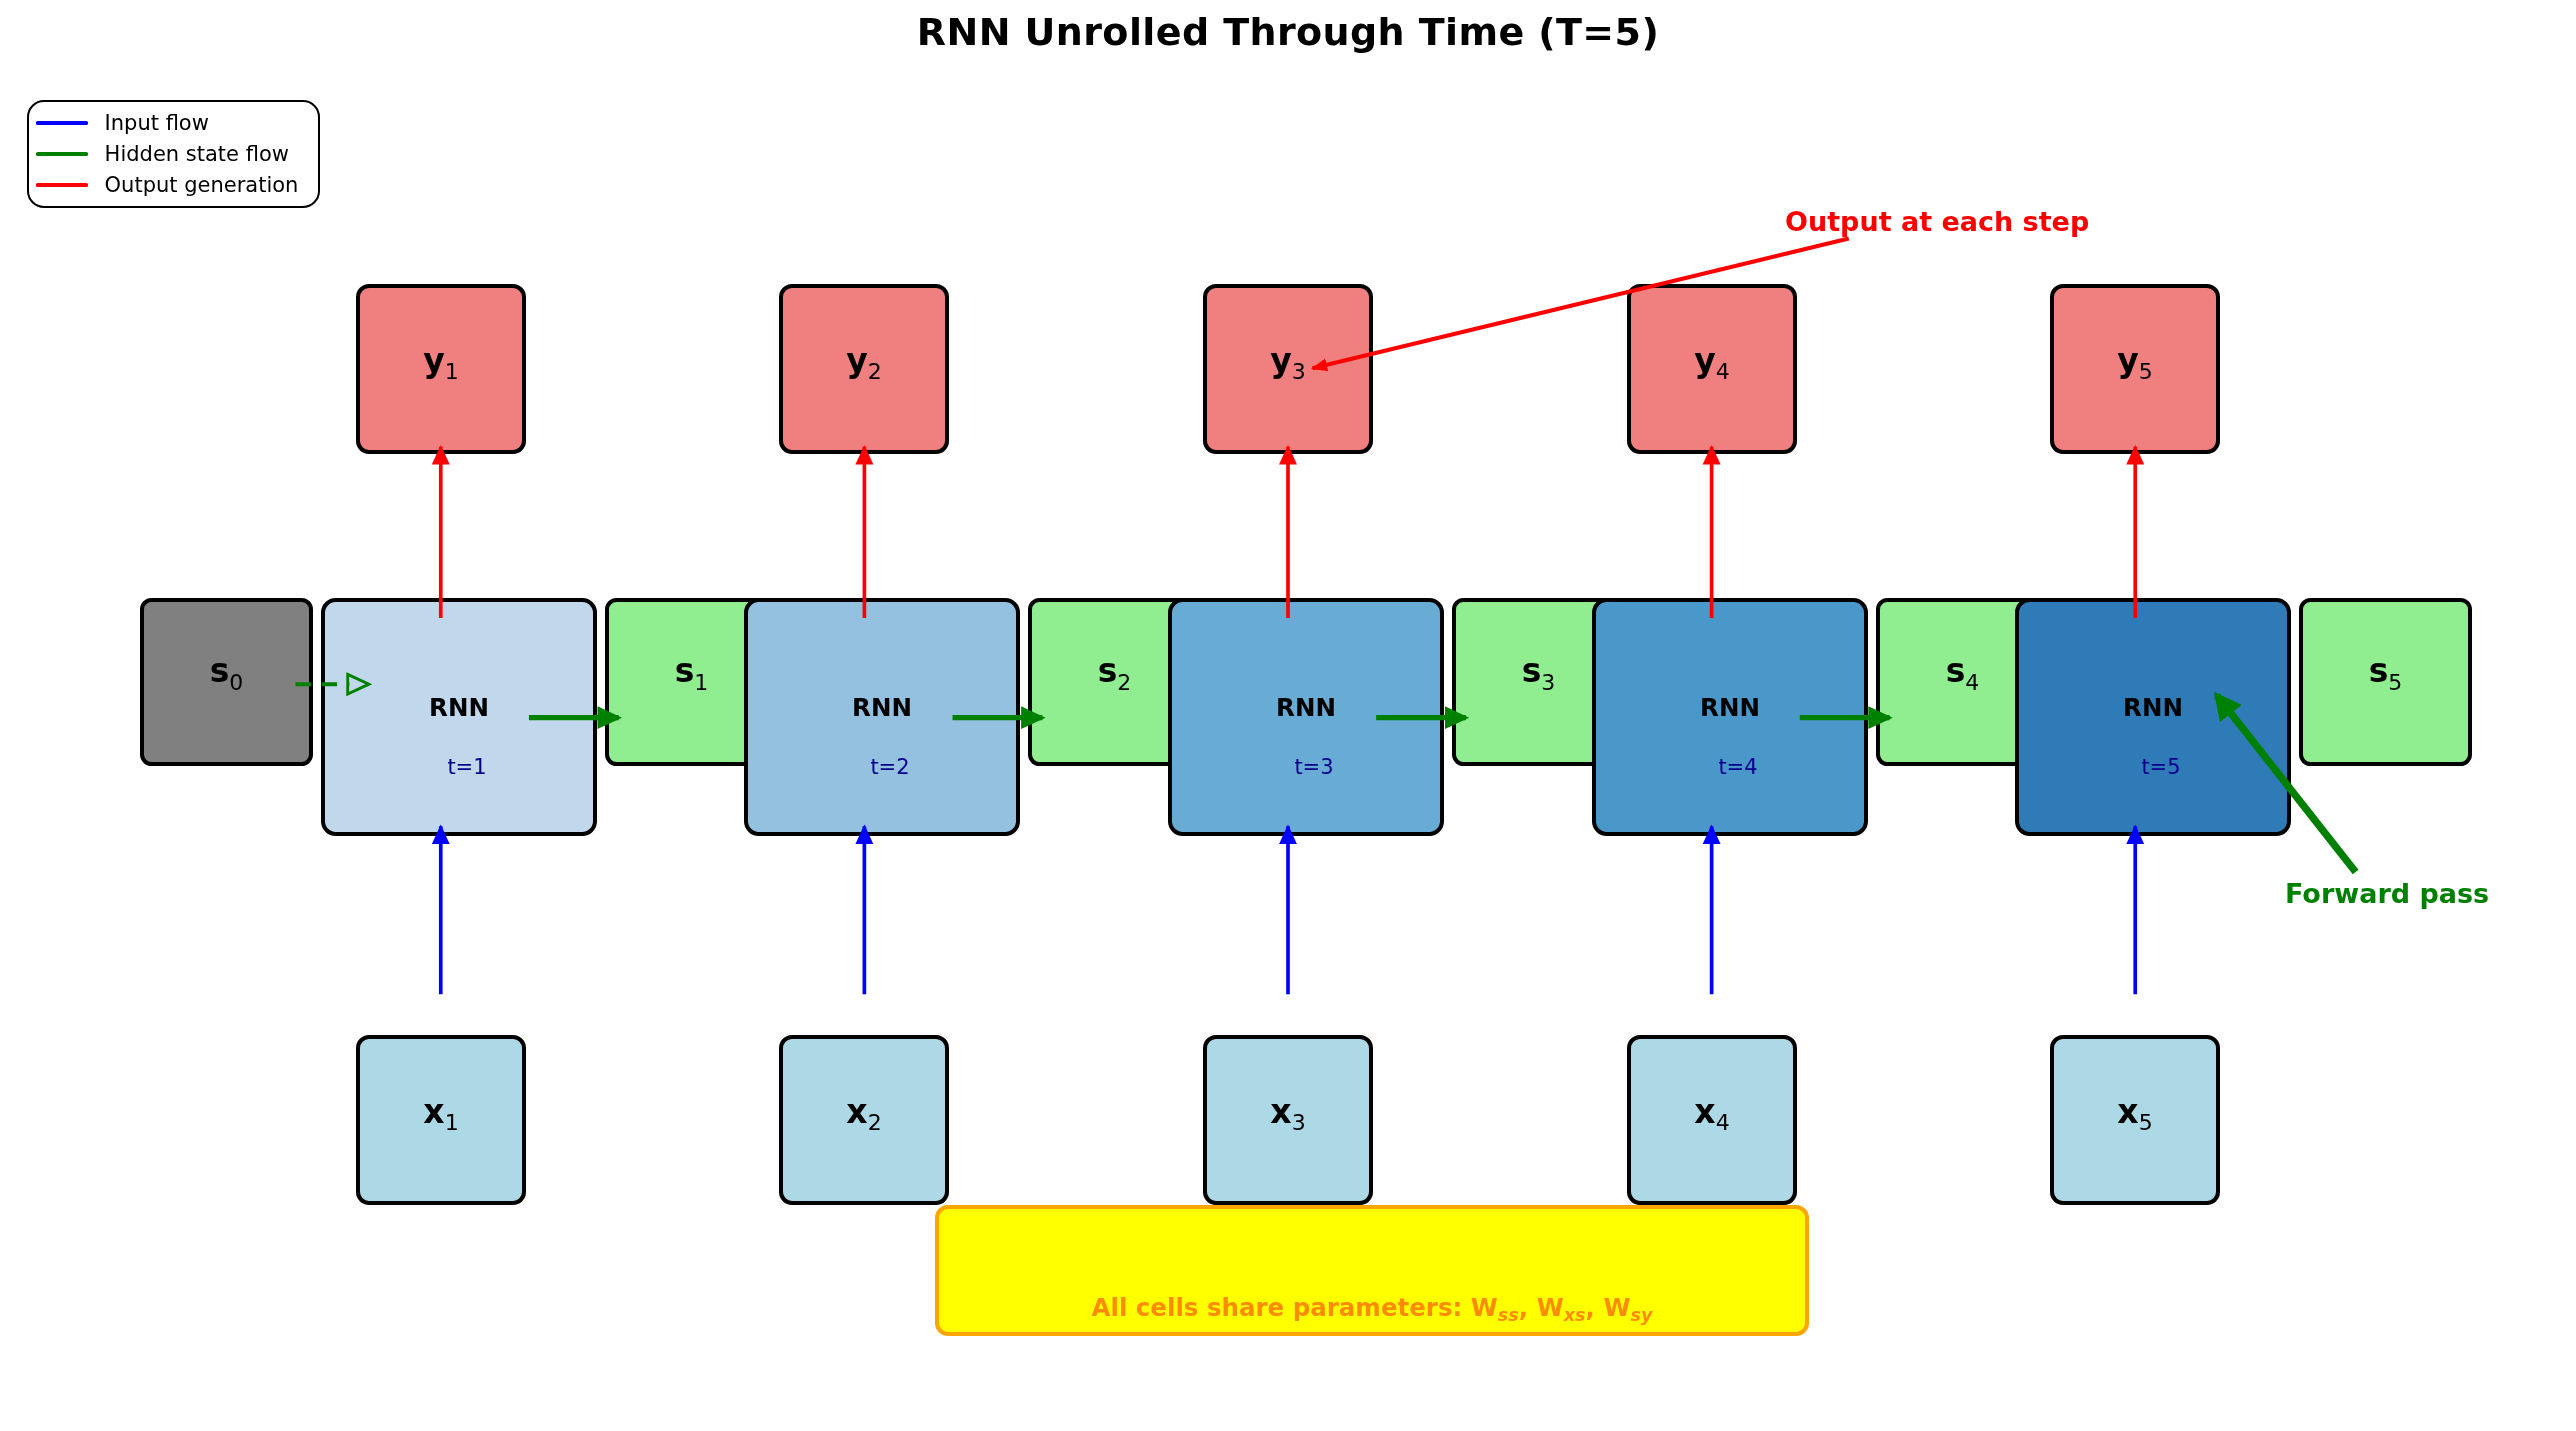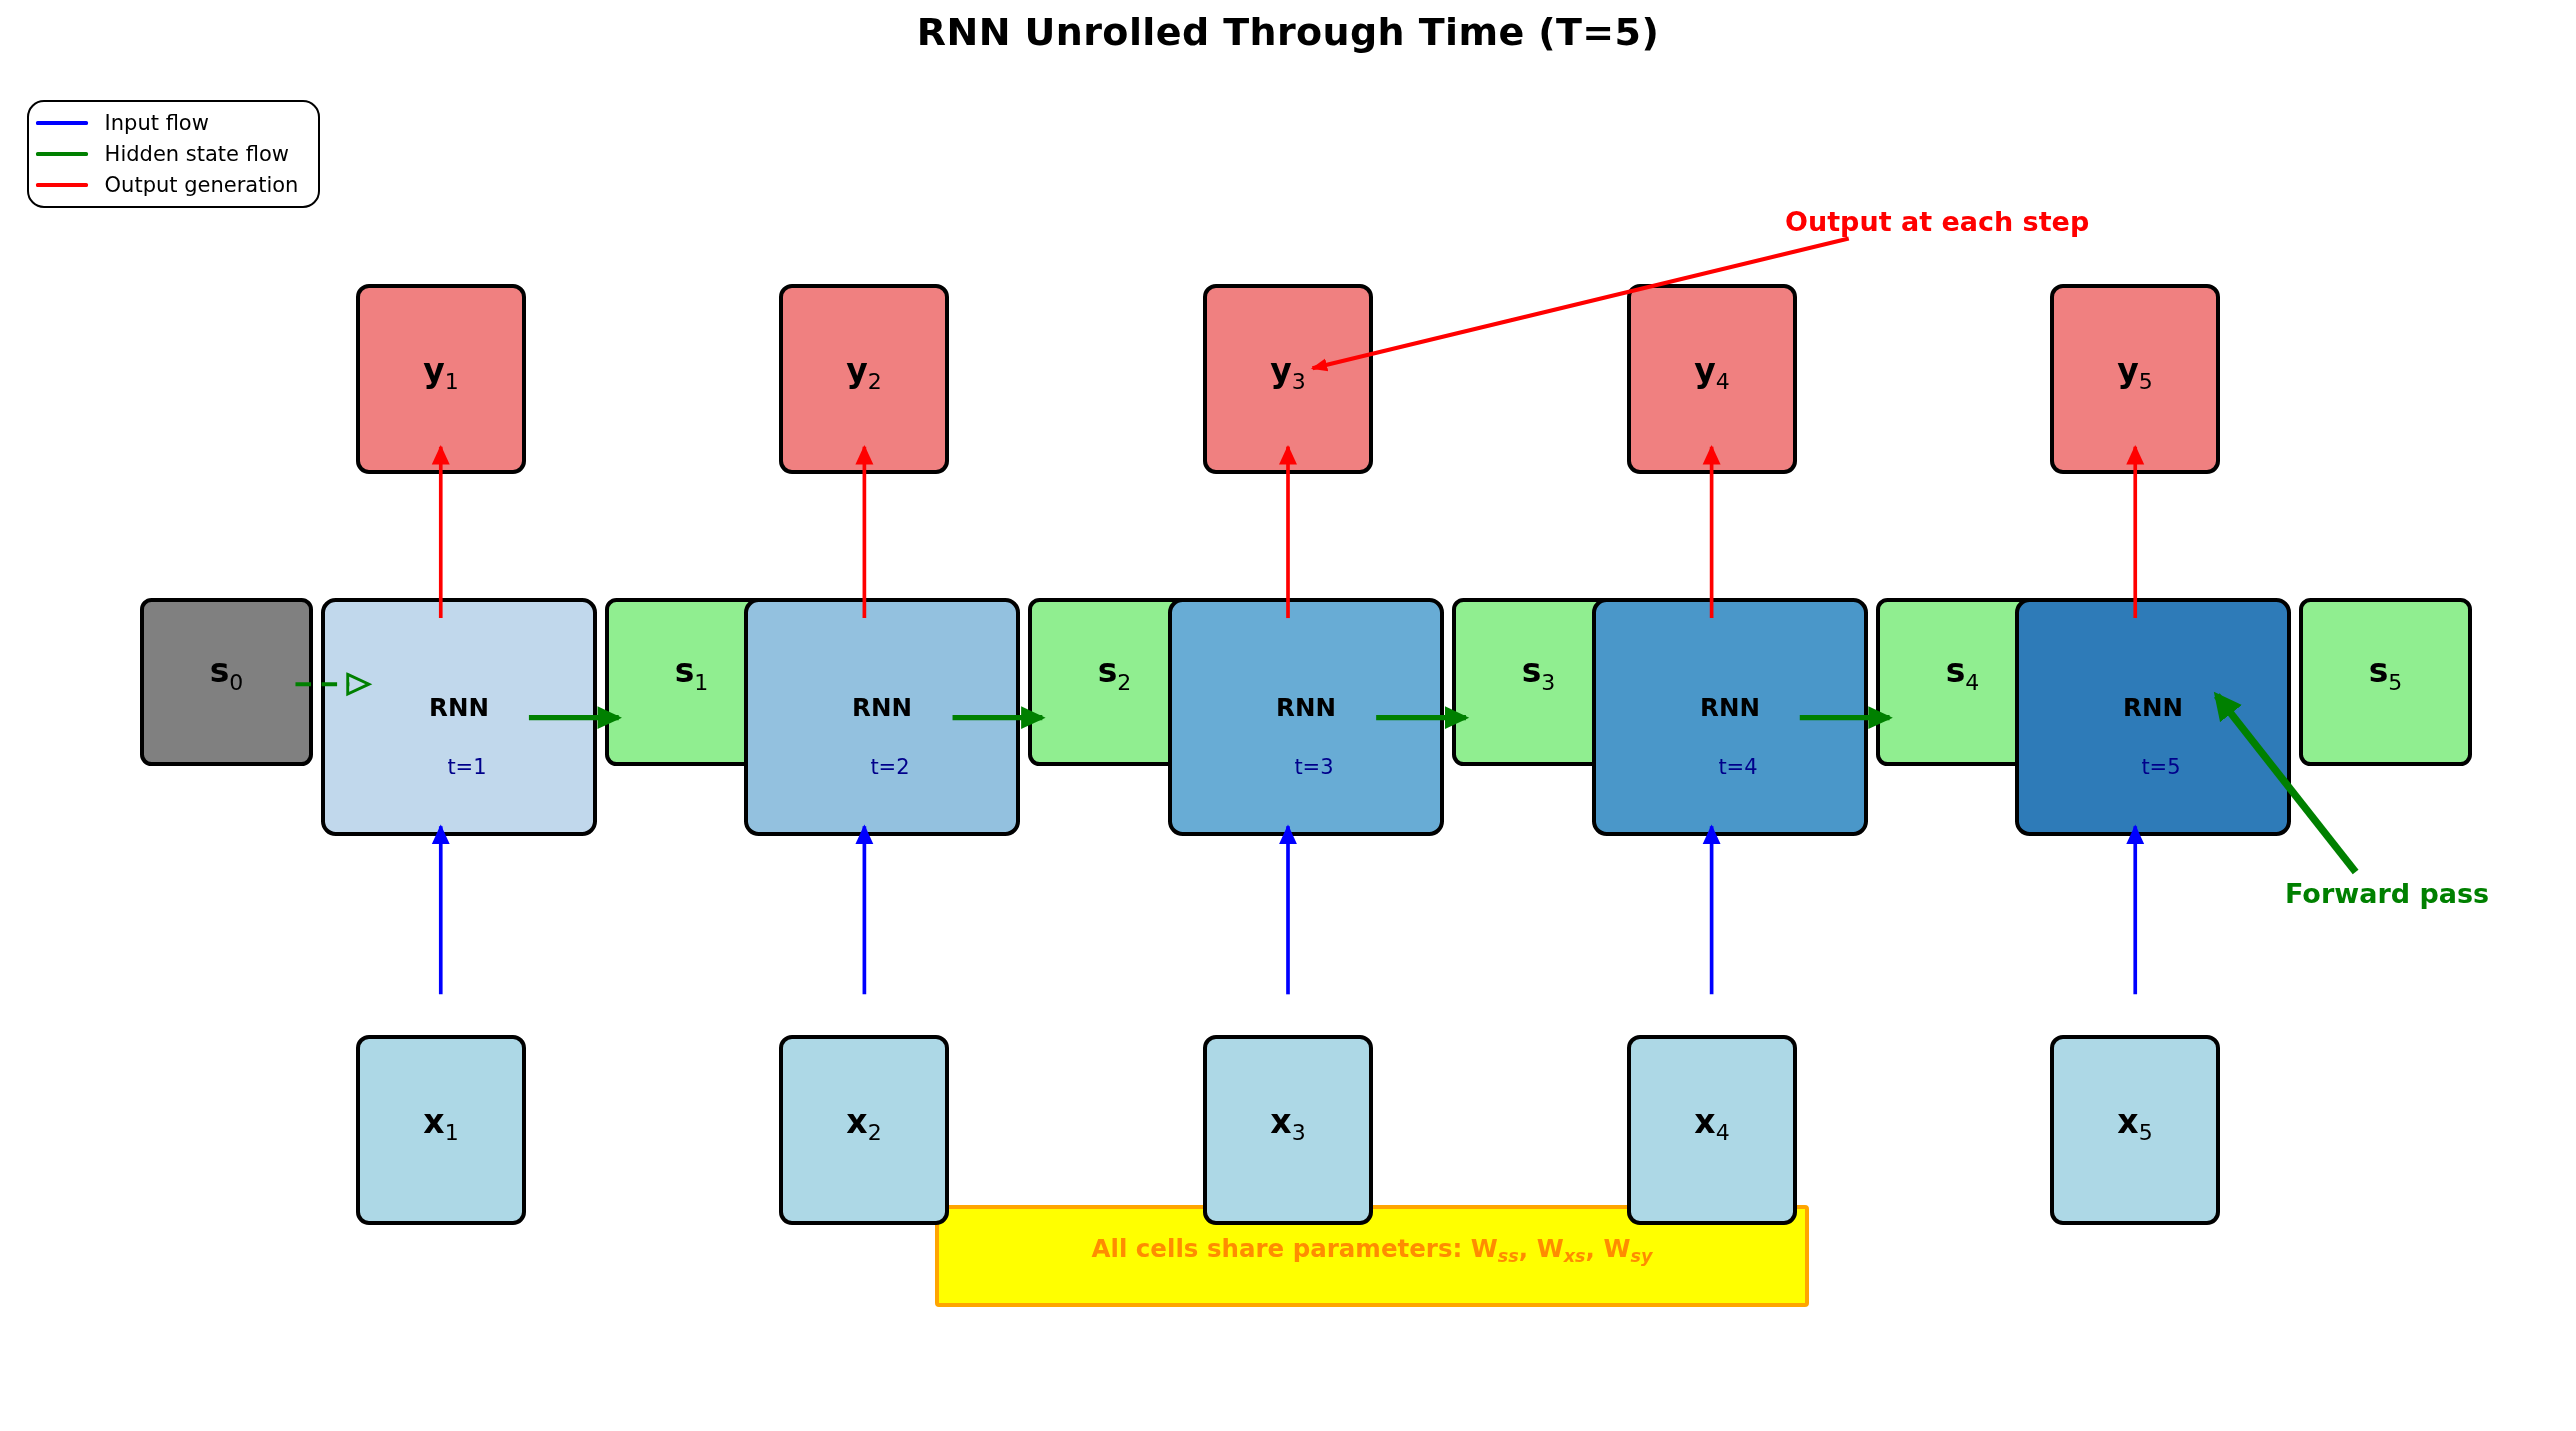--- a/index.html
+++ b/index.html
@@ -22,38 +22,38 @@
   .legend-swatch{display:inline-block;width:52px;height:4.1px;margin-left:7.3px;border-radius:1.6px;}
   .legend-label{margin-left:16.3px;font-size:21px;color:#000000;}
   
   .box{
     position:absolute;box-sizing:border-box;border:4.1px solid #000000;border-radius:13px;
     display:flex;align-items:center;justify-content:center;
   }
   .blabel{font-size:33px;font-weight:bold;color:#000000;transform:translateY(-6.5px);}
   .blabel sub{font-size:22px;font-weight:400;}
   .sbox .blabel{transform:translateY(-9px);}
-  .obox,.ibox{width:170px;height:190px;top:284px;z-index:2;text-align:right;}
+  .obox,.ibox{width:170px;height:170px;top:284px;z-index:2;text-align:right;}
   .ibox{top:1035px;}
   .sbox{width:173px;height:168px;top:598px;z-index:1;border-radius:11.4px;}
   .cell{width:276px;height:238px;top:598px;z-index:3;border-radius:14.7px;}
   .cell-rnn{position:absolute;top:91px;left:0;width:100%;text-align:center;
     font-size:24.5px;font-weight:bold;color:#000000;line-height:29px;}
   .cell-t{position:absolute;top:153px;left:0;width:100%;text-align:center;
     font-size:21px;color:#00008b;line-height:24.5px;padding-left:8px;}
   
   .arrows{position:absolute;left:0;top:0;z-index:5;pointer-events:none;}
   
   .ann{position:absolute;font-weight:bold;z-index:7;white-space:nowrap;}
   .ann-output{left:1785px;top:206px;font-size:27px;}
   .ann-forward{left:2285px;top:878px;font-size:27px;}
   
   .note{
-    position:absolute;left:935px;top:1205px;width:874px;height:102px;box-sizing:border-box;
-    border:4.1px solid;border-radius:4px;display:flex;align-items:center;justify-content:center;
+    position:absolute;left:935px;top:1205px;width:874px;height:131px;box-sizing:border-box;
+    border:4.1px solid;border-radius:13px;display:flex;align-items:flex-end;justify-content:center;
     z-index:1;
   }
   .note-text{font-size:24.5px;font-weight:bold;transform:translateY(-6.5px);}
   .note-text sub{font-style:italic;font-size:0.72em;}
 </style>
 </head>
 <body>
 
 <div class="stage">
 

